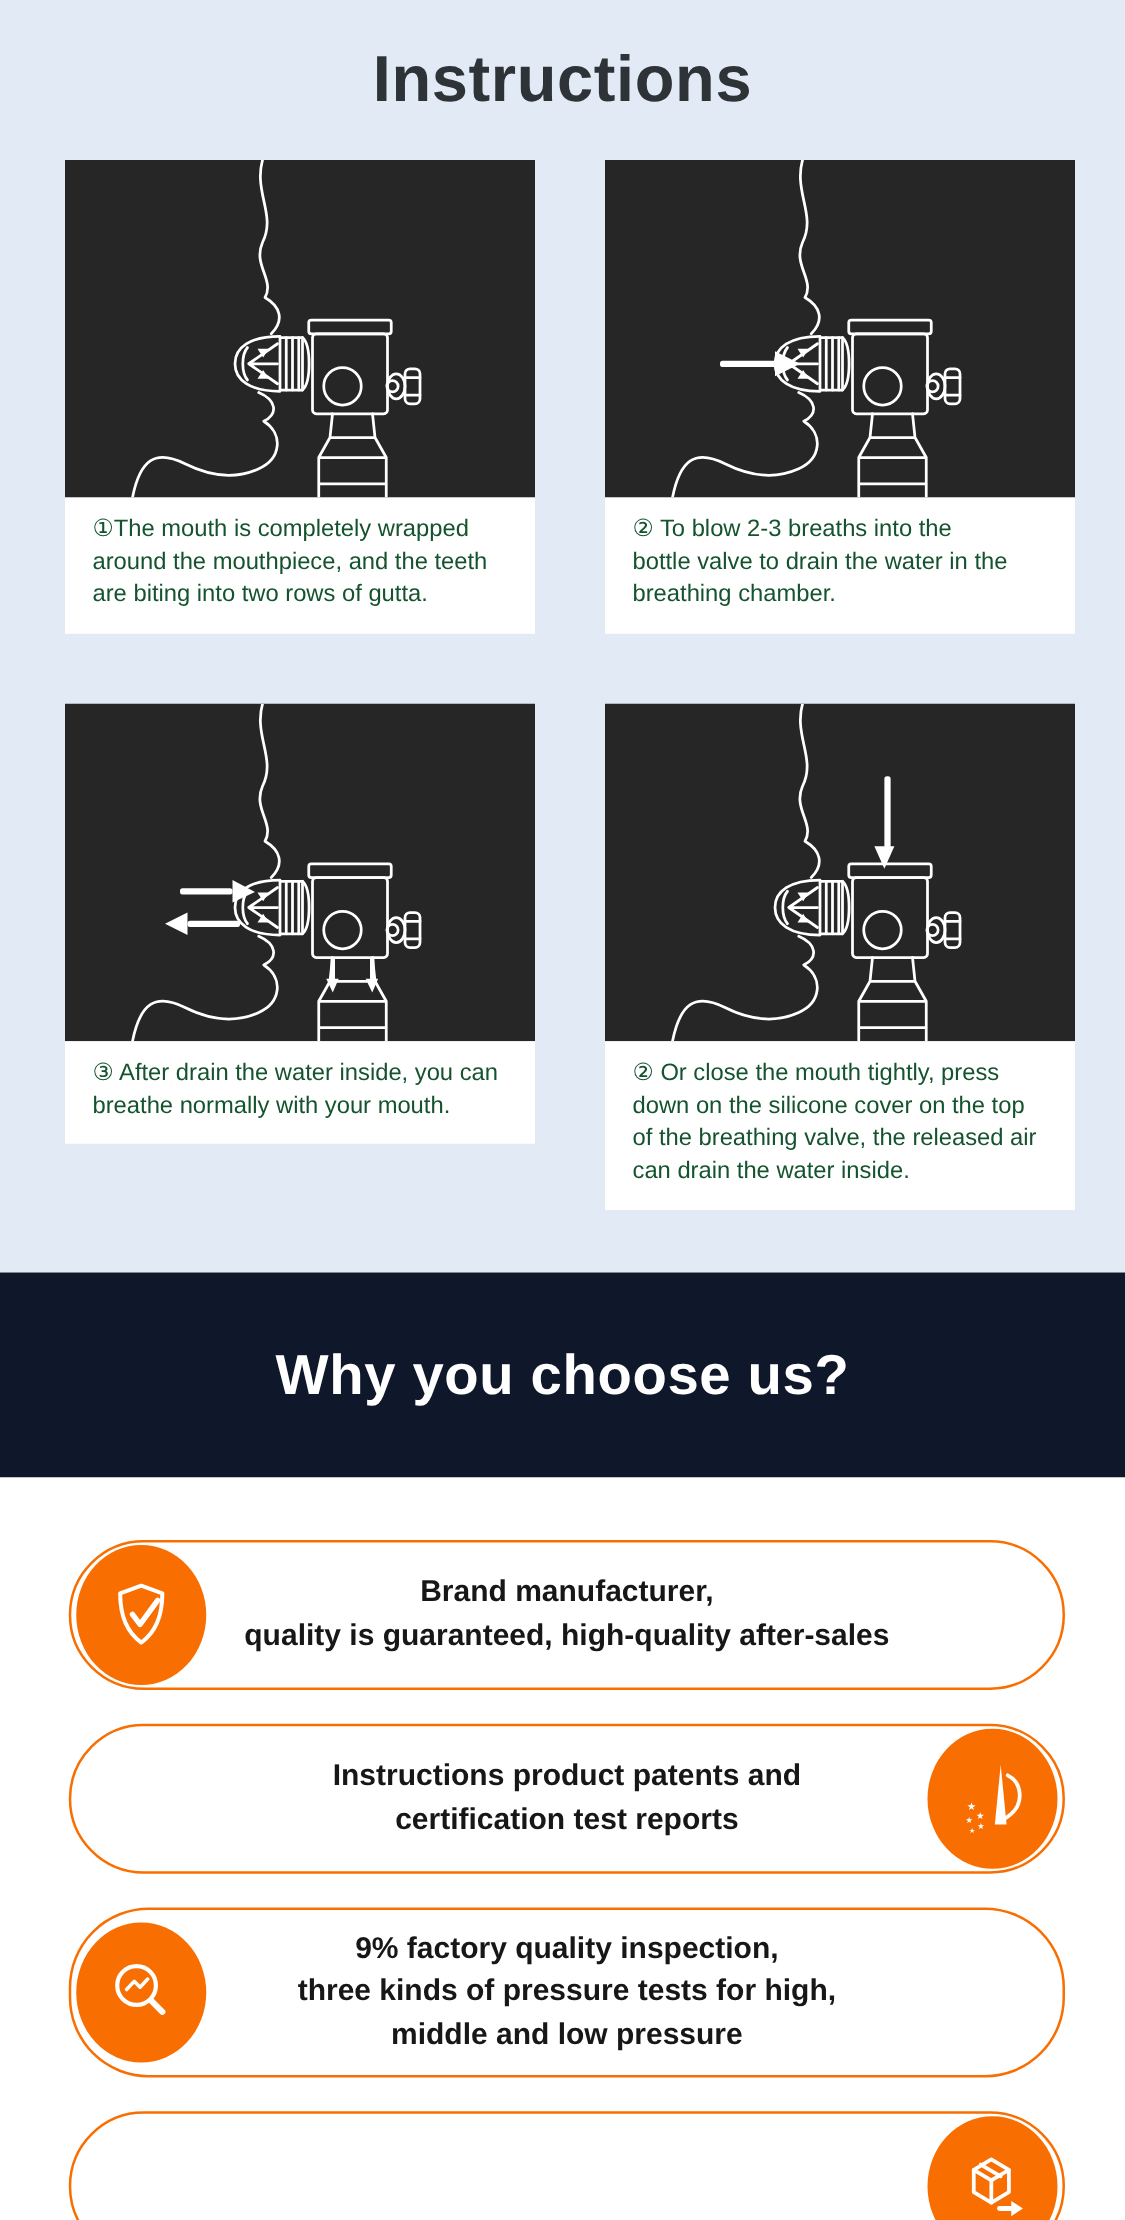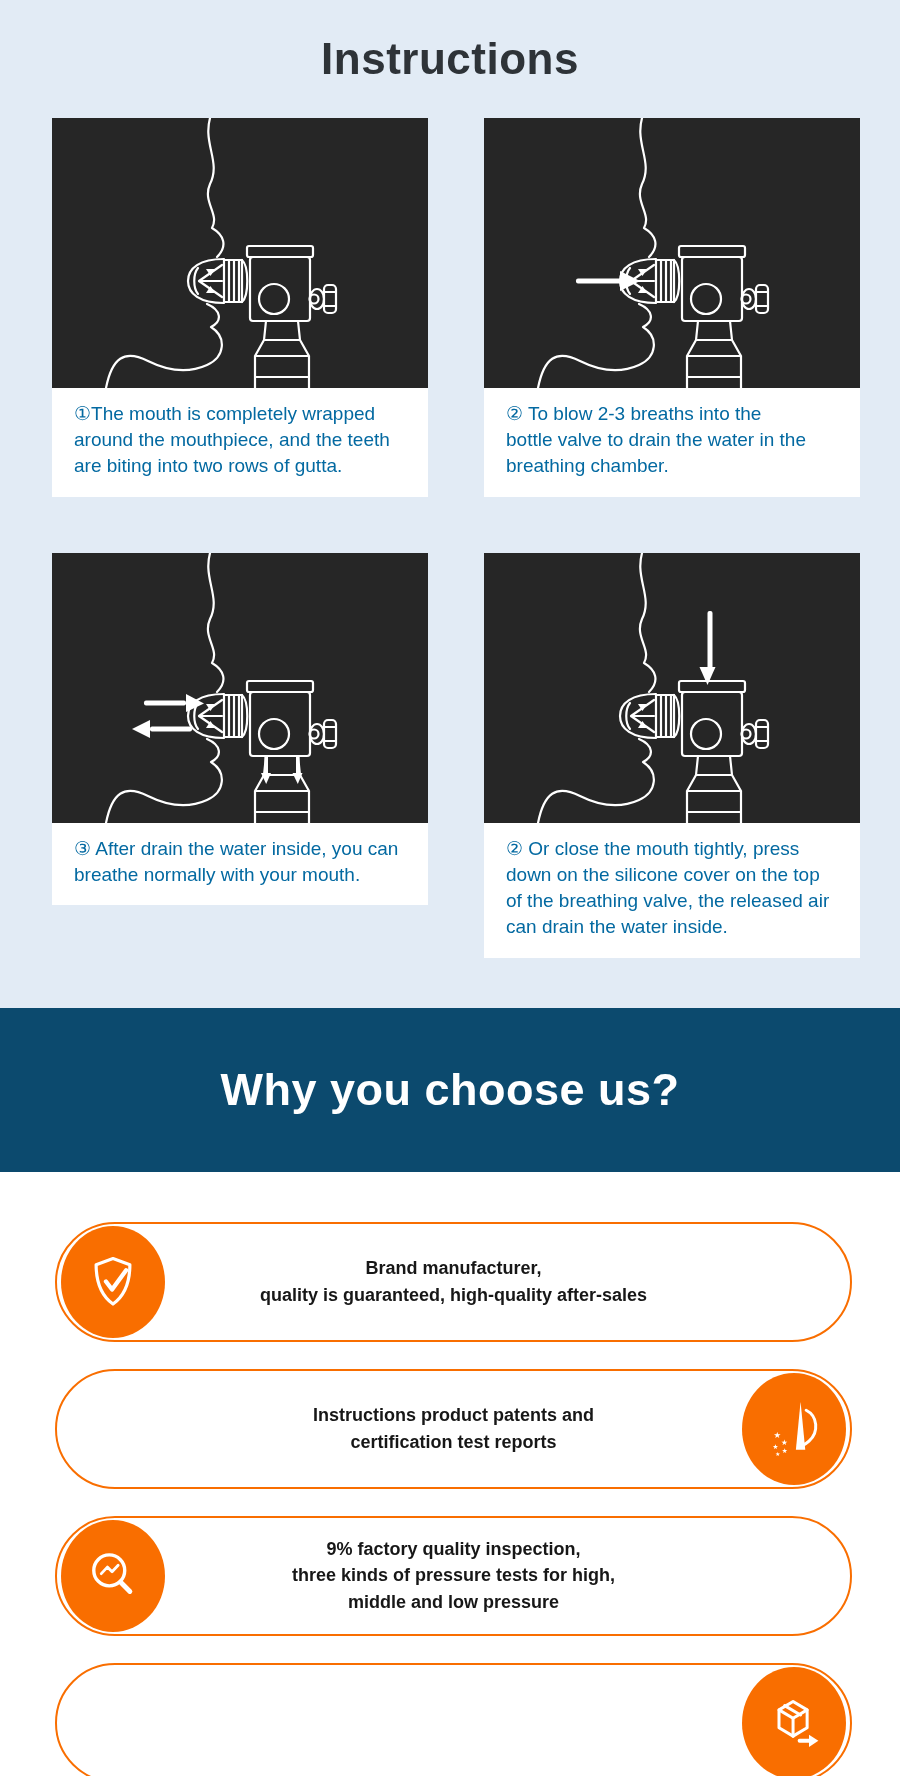--- a/index.html
+++ b/index.html
@@ -4,58 +4,58 @@
 <style>
   html,body{margin:0;padding:0;background:#fff;}
   .page{
     width:900px;height:1776px;overflow:hidden;position:relative;
     font-family:"Liberation Sans", sans-serif;background:#ffffff;
   }
   
   .instructions{background:#e2ebf5;padding:22px 0 50px;}
   .instructions-title{
     margin:12px 0 34px;text-align:center;
-    font-size:44px;font-weight:bold;color:#2e3338;letter-spacing:0.5px;
+    font-size:52px;font-weight:bold;color:#2e3338;letter-spacing:0.5px;
   }
   .panel-grid{
     margin:0 40px 0 52px;
     display:grid;grid-template-columns:376px 376px;
     column-gap:56px;row-gap:56px;align-items:start;
   }
   .panel{display:block;}
   .panel-image{width:376px;height:270px;background:#262626;overflow:hidden;}
   .panel-image svg{display:block;width:376px;height:270px;}
   .panel-caption{
     background:#ffffff;padding:13px 20px 17px 22px;
-    font-size:19px;line-height:1.38;color:#0369a1;white-space:pre-line;
+    font-size:19px;line-height:1.38;color:#14532d;white-space:pre-line;
   }
   
   .panel-svg .arrow{visibility:hidden;}
   .panel-svg.arrows-blow .arrow-blow{visibility:visible;}
   .panel-svg.arrows-press .arrow-press{visibility:visible;}
   .panel-svg.arrows-breathe .arrow-breathe{visibility:visible;}
   
   .why-banner{
-    height:164px;background:#0c4a6e;
+    height:164px;background:#0f172a;
     display:flex;align-items:center;justify-content:center;
   }
   .why-banner-title{
     color:#ffffff;font-size:45px;font-weight:bold;letter-spacing:0.5px;
   }
   
   .benefits{background:#ffffff;padding:50px 0 0;}
   .cards{display:flex;flex-direction:column;gap:27px;margin:0 48px 0 55px;}
   .card{
     position:relative;box-sizing:border-box;
     border:2px solid #f96e00;border-radius:64px;
     min-height:120px;display:flex;align-items:center;justify-content:center;
     text-align:center;padding:14px 122px;
   }
   .card-text{
-    font-size:18px;font-weight:600;line-height:1.45;color:#171717;
+    font-size:24px;font-weight:600;line-height:1.45;color:#171717;
     white-space:pre-line;
   }
   .icon-disc{
     position:absolute;top:50%;transform:translateY(-50%);
     width:104px;height:112px;border-radius:50%;background:#f96e00;
     display:flex;align-items:center;justify-content:center;
   }
   .icon-disc.left{left:4px;}
   .icon-disc.right{right:4px;}
   .icon-disc svg{width:60px;height:60px;display:block;}

